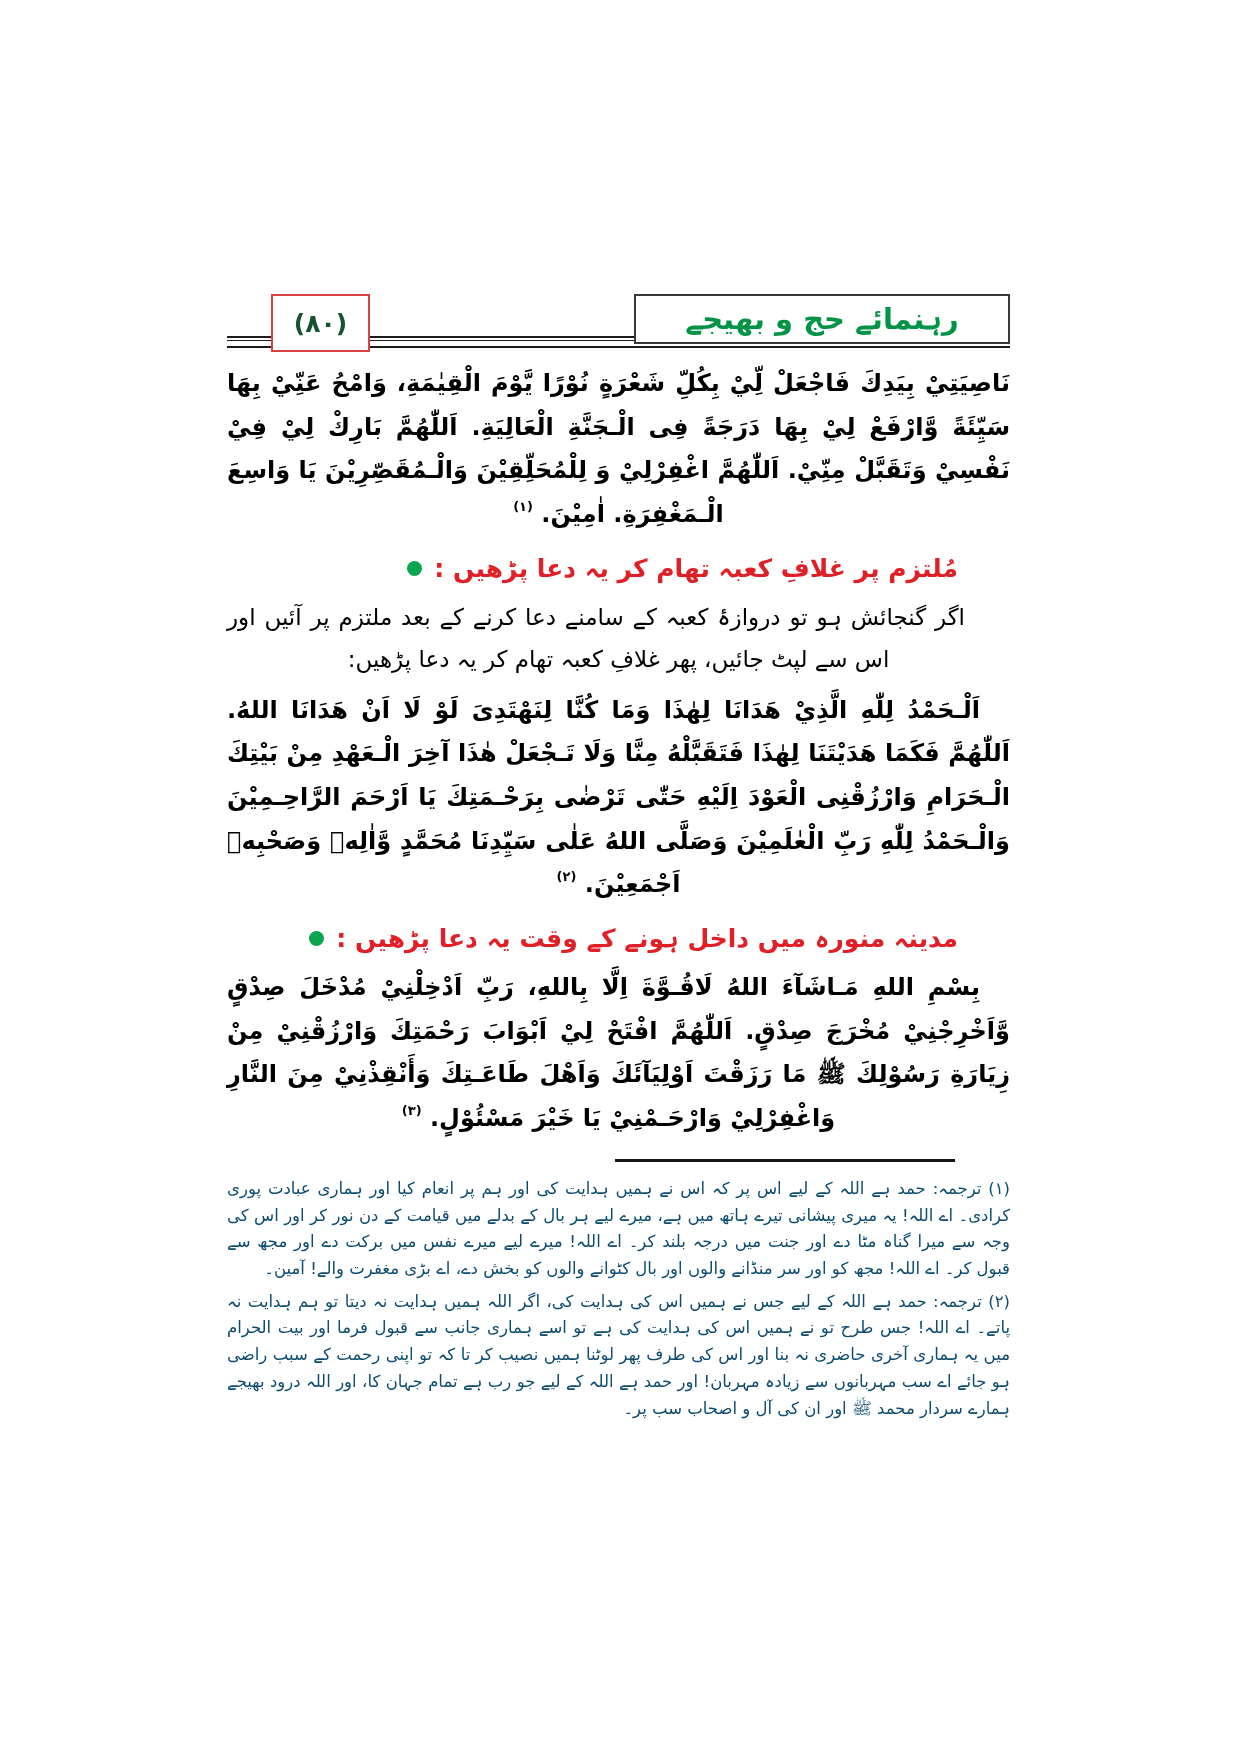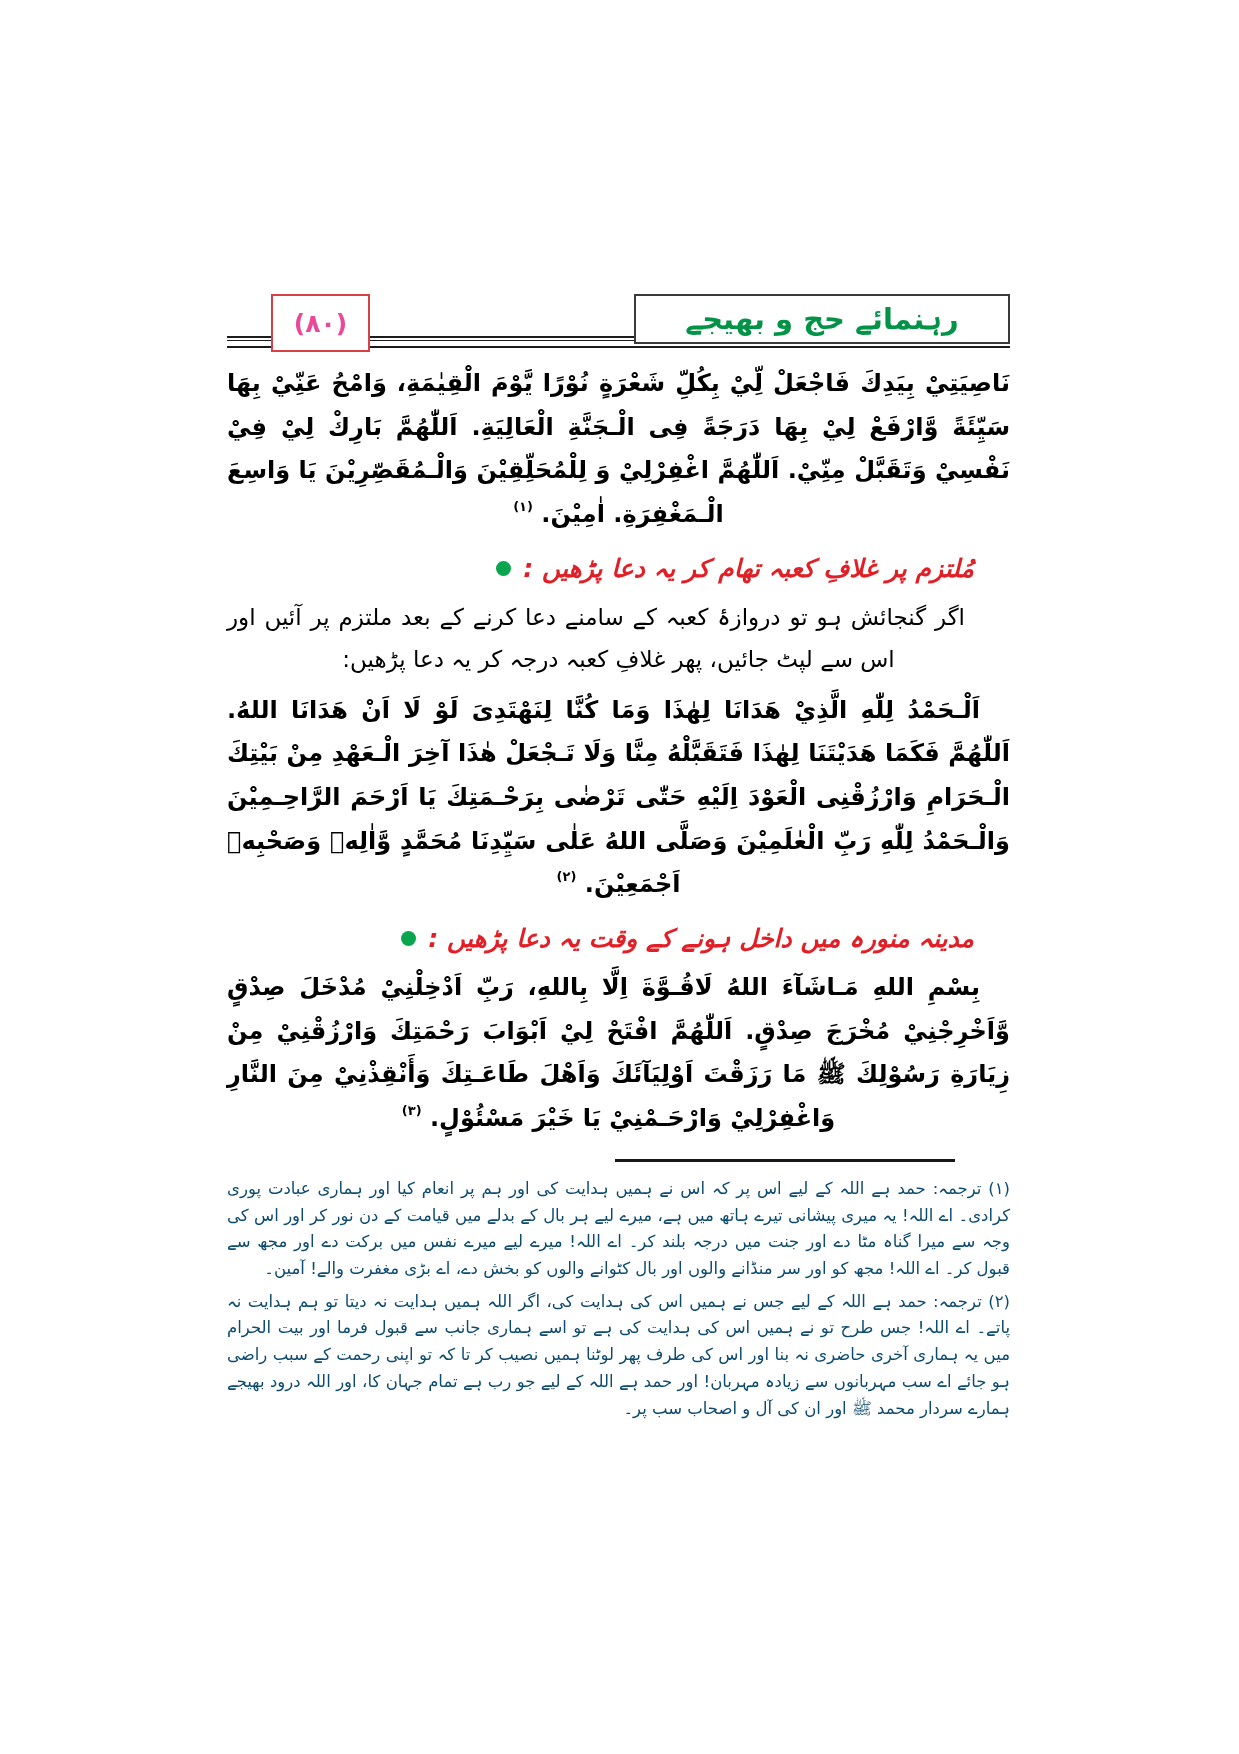--- a/index.html
+++ b/index.html
@@ -26,36 +26,36 @@
   }
   .title-box .title-text{
     color:#029347;font-size:29px;font-weight:bold;direction:rtl;
   }
   .pagenum-box{
     position:absolute;top:0;left:44px;width:95px;height:54px;
     border:2.5px solid #d84043;background:#fff;z-index:2;
     display:flex;align-items:center;justify-content:center;
   }
   .pagenum-box .pagenum-text{
-    color:#ec4899;font-size:25px;font-weight:bold;direction:rtl;
+    color:#14532d;font-size:25px;font-weight:bold;direction:rtl;
   }
   
   .arabic{
     direction:rtl;text-align:justify;text-align-last:center;
     font-size:24px;font-weight:bold;line-height:1.82;
     margin:6px 0 4px 0;color:#000;
   }
   .arabic.indented{text-indent:30px;margin-top:8px;}
   .arabic sup{
     font-size:13px;font-weight:bold;color:#000;position:relative;top:-2px;
   }
   
   .heading-row{
     direction:ltr;display:flex;align-items:center;justify-content:flex-end;
-    gap:12px;margin:14px 36px 10px 0;font-style:italic;
+    gap:12px;margin:14px 52px 10px 0;
   }
   .bullet{
     width:15px;height:15px;border-radius:50%;background:#0aa54f;flex:0 0 auto;
   }
   .heading-text{
     direction:rtl;color:#e01f26;font-size:25px;font-weight:bold;line-height:1.4;
   }
   
   .urdu{
     direction:rtl;text-align:justify;text-align-last:center;
@@ -88,21 +88,21 @@
     </div>
   </div>
 
   <p class="arabic" dir="rtl"><span>نَاصِيَتِيْ بِيَدِكَ فَاجْعَلْ لِّيْ بِكُلِّ شَعْرَةٍ نُوْرًا يَّوْمَ الْقِيٰمَةِ، وَامْحُ عَنِّيْ بِهَا سَيِّئَةً وَّارْفَعْ لِيْ بِهَا دَرَجَةً فِى الْـجَنَّةِ الْعَالِيَةِ. اَللّٰهُمَّ بَارِكْ لِيْ فِيْ نَفْسِيْ وَتَقَبَّلْ مِنِّيْ. اَللّٰهُمَّ اغْفِرْلِيْ وَ لِلْمُحَلِّقِيْنَ وَالْـمُقَصِّرِيْنَ يَا وَاسِعَ الْـمَغْفِرَةِ. اٰمِيْنَ.</span> <sup>(۱)</sup></p>
 
   <div class="heading-row">
     <span class="bullet"></span>
     <span class="heading-text">مُلتزم پر غلافِ کعبہ تھام کر یہ دعا پڑھیں :</span>
   </div>
 
-  <p class="urdu" dir="rtl">اگر گنجائش ہو تو دروازۂ کعبہ کے سامنے دعا کرنے کے بعد ملتزم پر آئیں اور اس سے لپٹ جائیں، پھر غلافِ کعبہ درجہ کر یہ دعا پڑھیں:</p>
+  <p class="urdu" dir="rtl">اگر گنجائش ہو تو دروازۂ کعبہ کے سامنے دعا کرنے کے بعد ملتزم پر آئیں اور اس سے لپٹ جائیں، پھر غلافِ کعبہ تھام کر یہ دعا پڑھیں:</p>
 
   <p class="arabic indented" dir="rtl"><span>اَلْـحَمْدُ لِلّٰهِ الَّذِيْ هَدَانَا لِهٰذَا وَمَا كُنَّا لِنَهْتَدِىَ لَوْ لَا اَنْ هَدَانَا اللهُ. اَللّٰهُمَّ فَكَمَا هَدَيْتَنَا لِهٰذَا فَتَقَبَّلْهُ مِنَّا وَلَا تَـجْعَلْ هٰذَا آخِرَ الْـعَهْدِ مِنْ بَيْتِكَ الْـحَرَامِ وَارْزُقْنِى الْعَوْدَ اِلَيْهِ حَتّٰى تَرْضٰى بِرَحْـمَتِكَ يَا اَرْحَمَ الرَّاحِـمِيْنَ وَالْـحَمْدُ لِلّٰهِ رَبِّ الْعٰلَمِيْنَ وَصَلَّى اللهُ عَلٰى سَيِّدِنَا مُحَمَّدٍ وَّاٰلِهٖ وَصَحْبِهٖ اَجْمَعِيْنَ.</span> <sup>(۲)</sup></p>
 
   <div class="heading-row">
     <span class="bullet"></span>
     <span class="heading-text">مدینہ منورہ میں داخل ہونے کے وقت یہ دعا پڑھیں :</span>
   </div>
 
   <p class="arabic indented" dir="rtl"><span>بِسْمِ اللهِ مَـاشَآءَ اللهُ لَاقُـوَّةَ اِلَّا بِاللهِ، رَبِّ اَدْخِلْنِيْ مُدْخَلَ صِدْقٍ وَّاَخْرِجْنِيْ مُخْرَجَ صِدْقٍ. اَللّٰهُمَّ افْتَحْ لِيْ اَبْوَابَ رَحْمَتِكَ وَارْزُقْنِيْ مِنْ زِيَارَةِ رَسُوْلِكَ ﷺ مَا رَزَقْتَ اَوْلِيَآئَكَ وَاَهْلَ طَاعَـتِكَ وَأَنْقِذْنِيْ مِنَ النَّارِ وَاغْفِرْلِيْ وَارْحَـمْنِيْ يَا خَيْرَ مَسْئُوْلٍ.</span> <sup>(۳)</sup></p>
 

